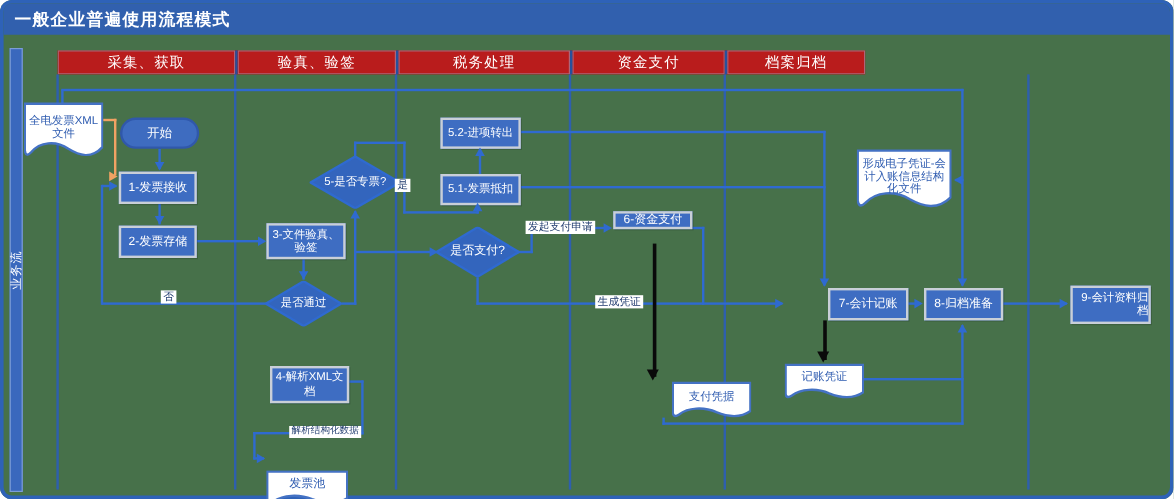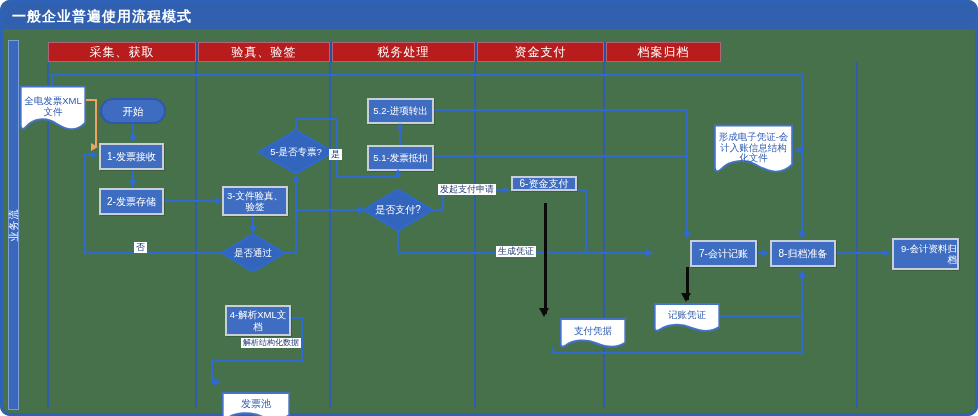--- a/index.html
+++ b/index.html
@@ -194,15 +194,15 @@
           <path d="M1,1 H99 V26 C85,33 70,31 56,27 C40,22 20,23 9,29 C5,31 2,31 1,28 Z" fill="#ffffff" stroke="#4472c4" stroke-width="2" vector-effect="non-scaling-stroke"></path>
         </svg>
         <div class="lbl" style="font-size: 9.5px;">记账凭证</div>
       </div>
       <div class="node rect" style="font-size: 10px; left: 770px; top: 240px; width: 66px; height: 27px; position: absolute;">8-归档准备</div>
       <div class="node rect" style="font-size: 9.5px; left: 892px; top: 238px; width: 67px; height: 32px; position: absolute; text-align: right;">9-会计资料归档</div>
       <div class="chip" style="left: 329px; top: 149px; font-size: 9px;">是</div>
       <div class="chip" style="left: 134px; top: 242px; font-size: 9px;">否</div>
       <div class="chip" style="left: 438px; top: 184px; font-size: 9px; text-align: right;">发起支付申请</div>
       <div class="chip" style="left: 496px; top: 246px; font-size: 9px;">生成凭证</div>
-      <div class="chip" style="left: 241px; top: 338px; font-size: 8px; font-family: Liberation Mono, monospace;">解析结构化数据</div>
+      <div class="chip" style="left: 241px; top: 355px; font-size: 8px; font-family: Liberation Mono, monospace;">解析结构化数据</div>
     </div>
 </div>
 
 </body></html>

